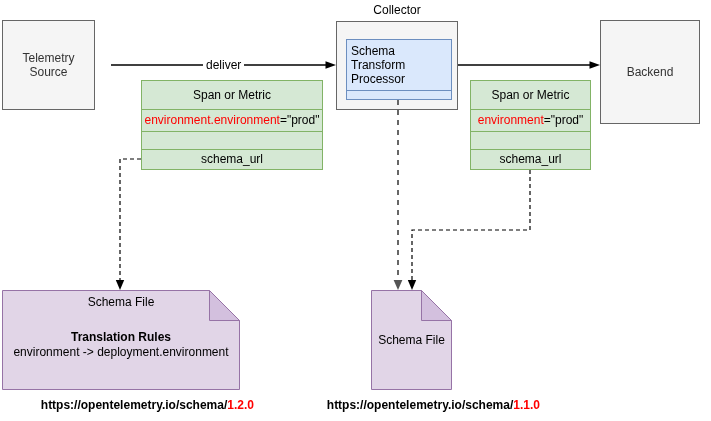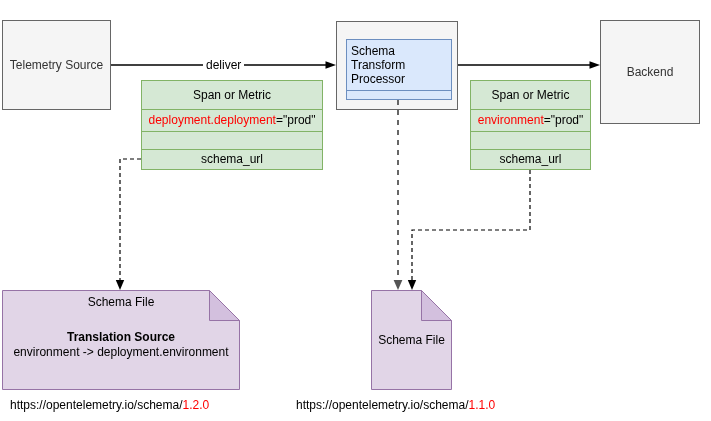--- a/index.html
+++ b/index.html
@@ -27,21 +27,21 @@
   }
   .blue-table .field{height:19px;line-height:19px;text-align:center;}
   .red{color:#ff0000;}
   .note{position:absolute;border-radius:28px;}
   .note svg{position:absolute;left:0;top:0;}
   .note .note-title{position:absolute;left:0;top:5px;width:100%;text-align:center;}
   .edge-label{
     position:absolute;background:#ffffff;padding:0 3px;height:14px;line-height:14px;z-index:6;
   }
   #edges{position:absolute;left:0;top:0;z-index:5;pointer-events:none;}
-  .url-line{position:absolute;text-align:left;}
+  .url-line{position:absolute;text-align:right;font-weight:bold;}
   .rules{position:absolute;left:0;top:40px;width:100%;text-align:center;line-height:14.5px;}
   .rules .heading{font-weight:bold;}
   .note-right-label{
     position:absolute;left:0;top:0;width:100%;height:100%;
     display:flex;align-items:center;justify-content:center;text-align:center;
   }
 </style>
 </head>
 <body>
 
@@ -60,39 +60,40 @@
 
     <polyline points="530,170 530,230 412,230 412,280" fill="none" stroke="#000000" stroke-width="1.2" stroke-dasharray="4 3"></polyline>
     <polygon points="412,290 407.8,280 416.2,280" fill="#000000"></polygon>
 
     <polyline points="141,159 120,159 120,280" fill="none" stroke="#000000" stroke-width="1.2" stroke-dasharray="4 3"></polyline>
     <polygon points="120,290 115.8,280 124.2,280" fill="#000000"></polygon>
   </svg>
 
   <div class="edge-label" style="left:203px;top:58px;">deliver</div>
 
+  <div class="label-center" style="left:336px;top:3px;width:122px;">Collector</div>
 
-  <div class="box" style="left:2px;top:20px;width:109px;height:90px;">
+  <div class="box" style="left:2px;top:20px;width:93px;height:90px;">
     <span>Telemetry Source</span>
   </div>
 
   <div class="box" style="left:336px;top:21px;width:122px;height:89px;"></div>
 
   <div class="blue-table" style="left:346px;top:39px;width:106px;height:61px;">
     <div class="title">Schema Transform Processor</div>
   </div>
 
   <div class="box" style="left:600px;top:20px;width:100px;height:104px;">
     <span>Backend</span>
   </div>
 
   <div class="green-table" style="left:141px;top:80px;width:182px;height:90px;">
     <div class="row first" style="height:28px;line-height:28px;">Span or Metric</div>
     <div class="row" style="height:22px;line-height:21px;">
-      <span class="red">deployment.deployment</span><span>="prod"</span>
+      <span class="red">environment.environment</span><span>="prod"</span>
     </div>
     <div class="row" style="height:18px;"></div>
     <div class="row" style="height:20px;line-height:19px;">schema_url</div>
   </div>
 
   <div class="green-table" style="left:470px;top:80px;width:121px;height:90px;">
     <div class="row first" style="height:28px;line-height:28px;">Span or Metric</div>
     <div class="row" style="height:22px;line-height:21px;">
       <span class="red">environment</span><span>="prod"</span>
     </div>
@@ -100,21 +101,21 @@
     <div class="row" style="height:20px;line-height:19px;">schema_url</div>
   </div>
 
   <div class="note" style="left:2px;top:290px;width:238px;height:100px;">
     <svg width="238" height="100" viewBox="0 0 238 100">
       <path d="M0.5,0.5 H207.5 L237.5,30.5 V99.5 H0.5 Z" fill="#e1d5e7" stroke="#9673a6" stroke-width="1"></path>
       <path d="M207.5,0.5 L237.5,30.5 H207.5 Z" fill="#d3c0de" stroke="#9673a6" stroke-width="1"></path>
     </svg>
     <div class="note-title">Schema File</div>
     <div class="rules">
-      <div class="heading">Translation Source</div>
+      <div class="heading">Translation Rules</div>
       <div>environment -&gt; deployment.environment</div>
     </div>
   </div>
 
   <div class="note" style="left:371px;top:290px;width:81px;height:100px;">
     <svg width="81" height="100" viewBox="0 0 81 100">
       <path d="M0.5,0.5 H50.5 L80.5,30.5 V99.5 H0.5 Z" fill="#e1d5e7" stroke="#9673a6" stroke-width="1"></path>
       <path d="M50.5,0.5 L80.5,30.5 H50.5 Z" fill="#d3c0de" stroke="#9673a6" stroke-width="1"></path>
     </svg>
     <div class="note-right-label">Schema File</div>

